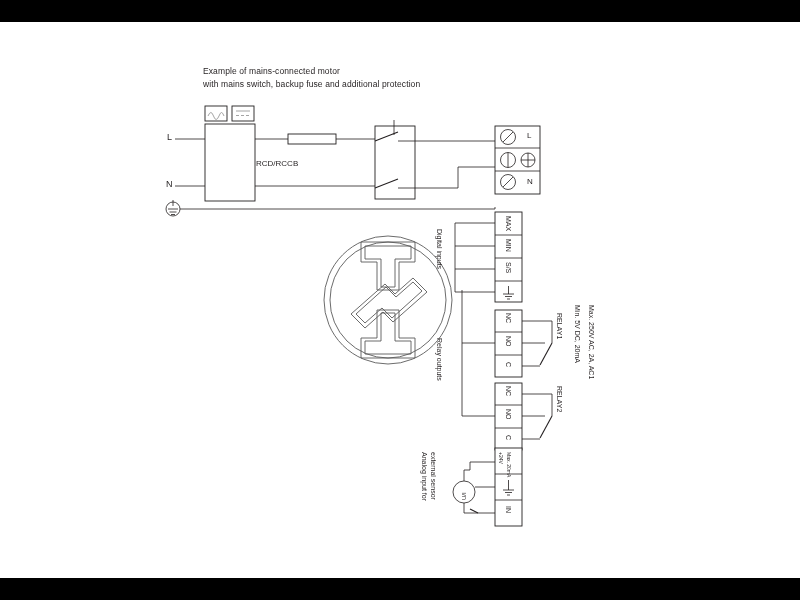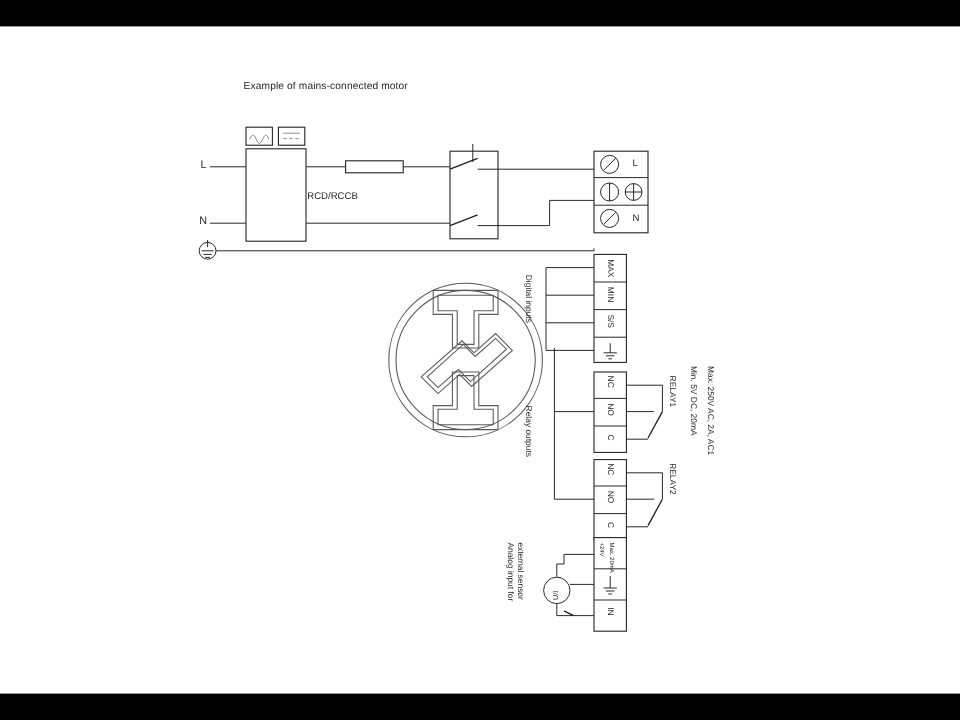--- a/index.html
+++ b/index.html
@@ -47,20 +47,21 @@
 </style>
 </head>
 <body>
 
 <div id="stage">
 
   <div class="bar top"></div>
   <div class="bar bottom"></div>
 
   <div class="title" style="left:203px;top:66px;">Example of mains-connected motor</div>
+  <div class="title" style="left:203px;top:79px;">with mains switch, backup fuse and additional protection</div>
 
   <svg width="800" height="600">
 
     <g>
       <rect class="bx" x="205" y="106" width="22" height="15"></rect>
       <path class="gr" d="M208 116 q3 -7 5.5 0 q2.5 7 5.5 0 q2.5 -7 5 0"></path>
     </g>
     <g>
       <rect class="bx" x="232" y="106" width="22" height="15"></rect>
       <path class="gr" d="M236 111 h14 M236 115.5 h3 M241 115.5 h3 M246 115.5 h3"></path>

